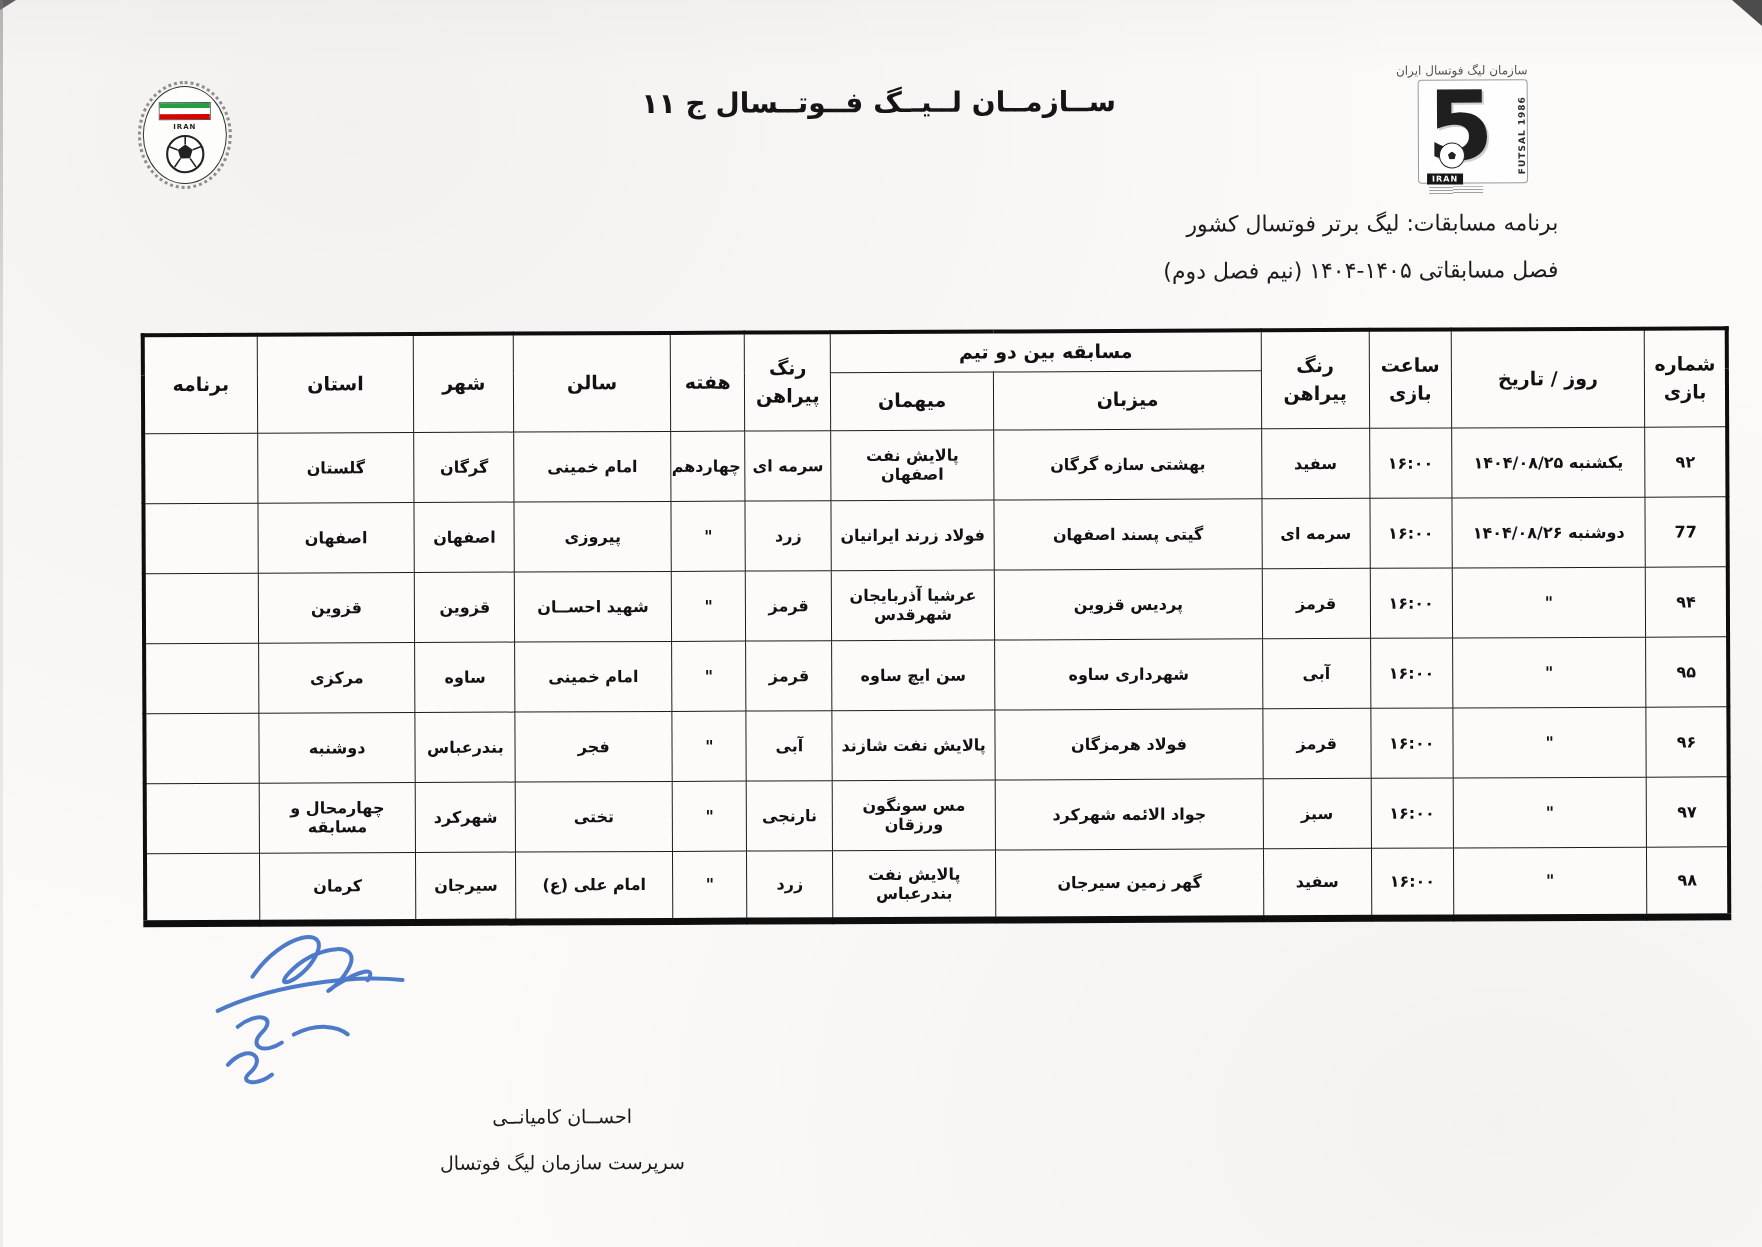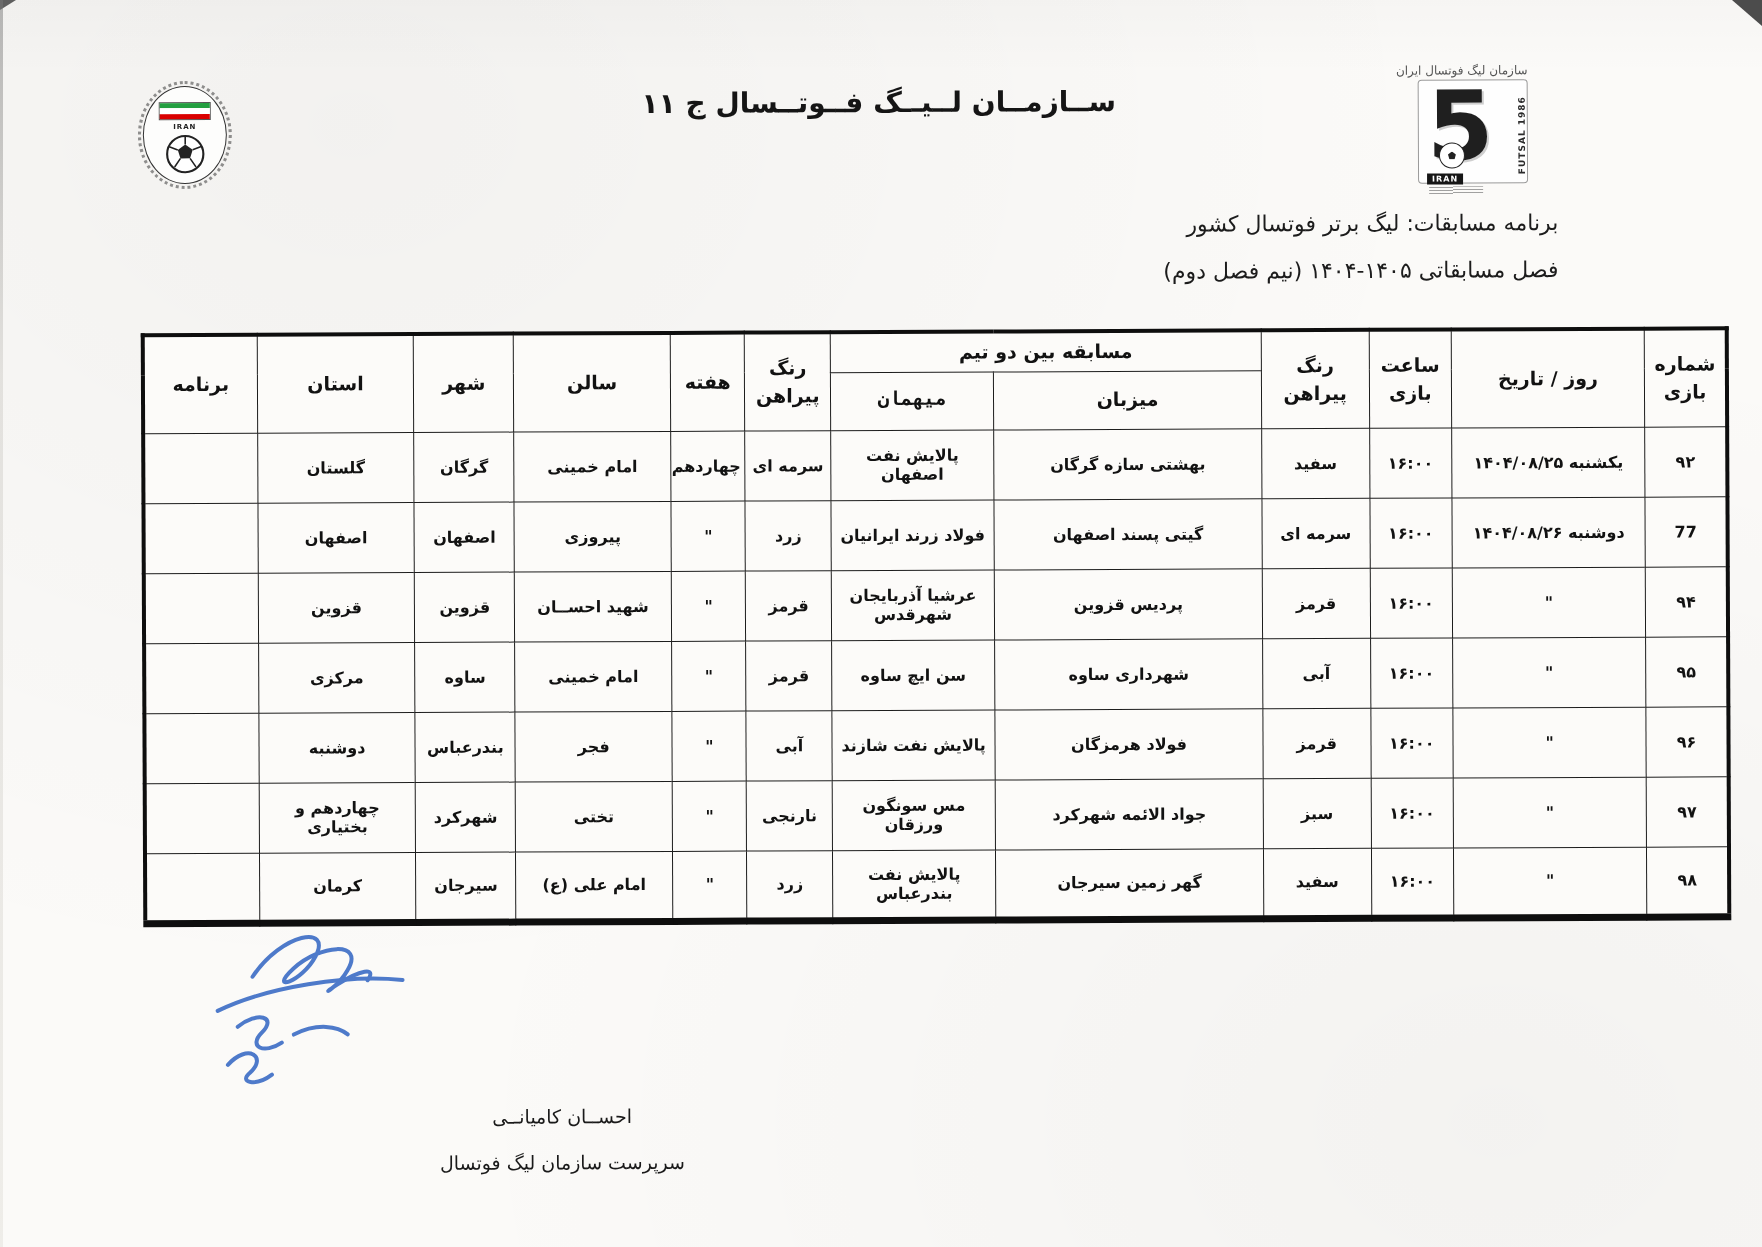--- a/index.html
+++ b/index.html
@@ -158,21 +158,21 @@
             <th rowspan="2">رنگ
 پیراهن</th>
             <th rowspan="2">هفته</th>
             <th rowspan="2">سالن</th>
             <th rowspan="2">شهر</th>
             <th rowspan="2">استان</th>
             <th rowspan="2">برنامه</th>
           </tr>
           <tr>
             <th style="height:58px;">میزبان</th>
-            <th style="height:58px;font-family:Liberation Mono, monospace;">میهمان</th>
+            <th style="height:58px;">میهمان</th>
           </tr>
         </thead>
         <tbody id="sched-body">
             <tr>
               <td class="c-no">۹۲</td>
               <td class="c-date">یکشنبه ۱۴۰۴/۰۸/۲۵</td>
               <td class="c-time">۱۶:۰۰</td>
               <td class="c-color">سفید</td>
               <td class="c-host">بهشتی سازه گرگان</td>
               <td class="c-guest">پالایش نفت اصفهان</td>
@@ -243,21 +243,21 @@
               <td class="c-no">۹۷</td>
               <td class="c-date">"</td>
               <td class="c-time">۱۶:۰۰</td>
               <td class="c-color">سبز</td>
               <td class="c-host">جواد الائمه شهرکرد</td>
               <td class="c-guest">مس سونگون ورزقان</td>
               <td class="c-color">نارنجی</td>
               <td class="c-week">"</td>
               <td class="c-hall">تختی</td>
               <td class="c-city">شهرکرد</td>
-              <td class="c-province">چهاردهم و بختیاری</td>
+              <td class="c-province">چهارمحال و مسابقه</td>
               <td class="c-rep"></td>
             </tr>
             <tr>
               <td class="c-no">۹۸</td>
               <td class="c-date">"</td>
               <td class="c-time">۱۶:۰۰</td>
               <td class="c-color">سفید</td>
               <td class="c-host">گهر زمین سیرجان</td>
               <td class="c-guest">پالایش نفت بندرعباس</td>
               <td class="c-color">زرد</td>

